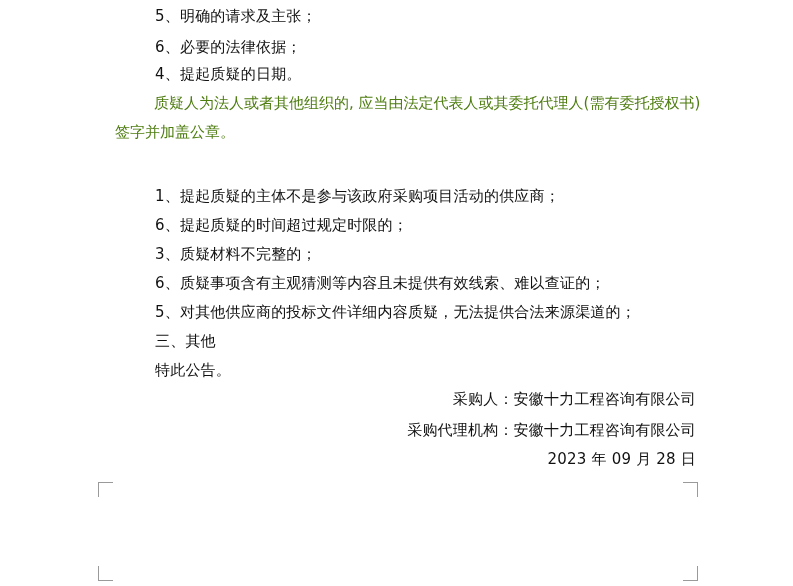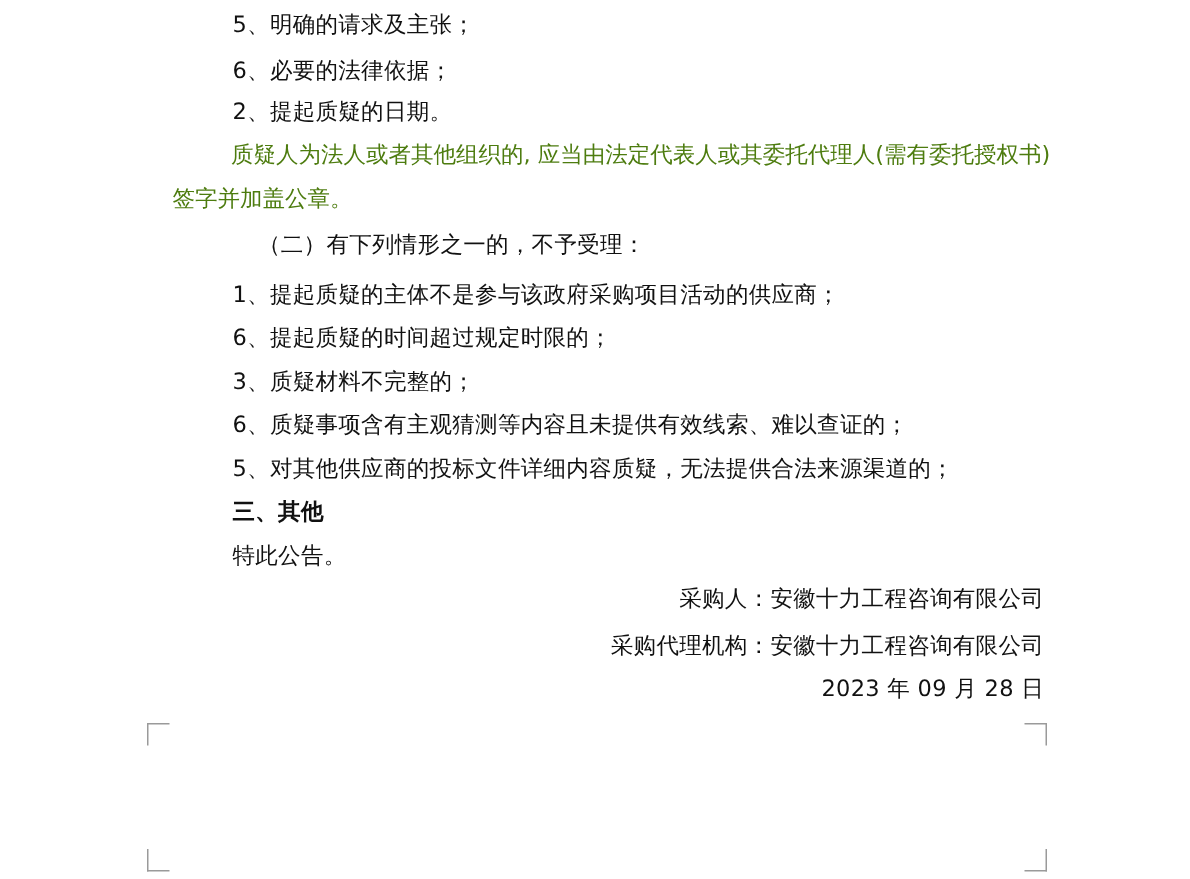--- a/index.html
+++ b/index.html
@@ -62,21 +62,21 @@
     font-size: 15px;
     line-height: 21px;
     letter-spacing: 0.2px;
     color: #111111;
   }
 
   .indent-1 { left: 40px; }
   .indent-2 { left: 57px; }
 
   .bold {
-    font-weight: bold;
+    font-weight: normal;
   }
 
   .right-block {
     text-align: right;
     width: 581px;
     left: 0;
   }
 
   .wrap-line {
     position: absolute;
@@ -91,26 +91,25 @@
 <body>
 
 <div class="page-area">
 
   <div class="page-left-edge"></div>
 
   <div class="page-body">
 
     <div class="doc-line indent-1" style="top:6px;">5、明确的请求及主张；</div>
     <div class="doc-line indent-1" style="top:37px;">6、必要的法律依据；</div>
-    <div class="doc-line indent-1" style="top:64px;">2、提起质疑的日期。</div>
+    <div class="doc-line indent-1" style="top:64px;">4、提起质疑的日期。</div>
 
     <div class="wrap-line" style="top:93px; left:39px;">质疑人为法人或者其他组织的, 应当由法定代表人或其委托代理人(需有委托授权书)</div>
     <div class="wrap-line" style="top:122px; left:0px;">签字并加盖公章。</div>
 
-    <div class="doc-line indent-2" style="top:153px;">（二）有下列情形之一的，不予受理：</div>
 
     <div class="doc-line indent-1" style="top:186px;">1、提起质疑的主体不是参与该政府采购项目活动的供应商；</div>
     <div class="doc-line indent-1" style="top:215px;">6、提起质疑的时间超过规定时限的；</div>
     <div class="doc-line indent-1" style="top:244px;">3、质疑材料不完整的；</div>
     <div class="doc-line indent-1" style="top:273px;">6、质疑事项含有主观猜测等内容且未提供有效线索、难以查证的；</div>
     <div class="doc-line indent-1" style="top:302px;">5、对其他供应商的投标文件详细内容质疑，无法提供合法来源渠道的；</div>
 
     <div class="doc-line indent-1 bold" style="top:331px;">三、其他</div>
     <div class="doc-line indent-1" style="top:360px;">特此公告。</div>
 

